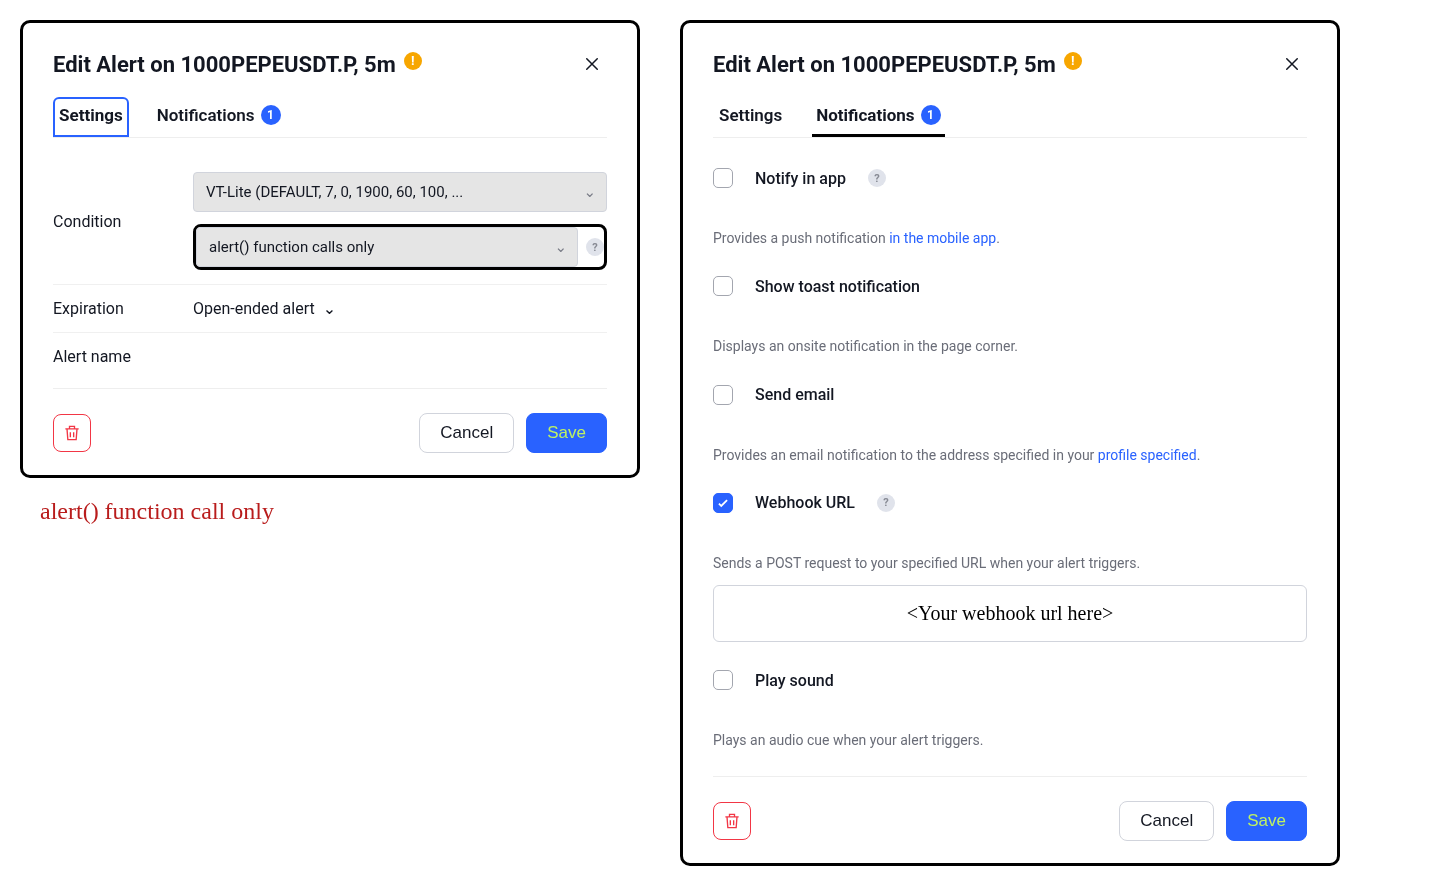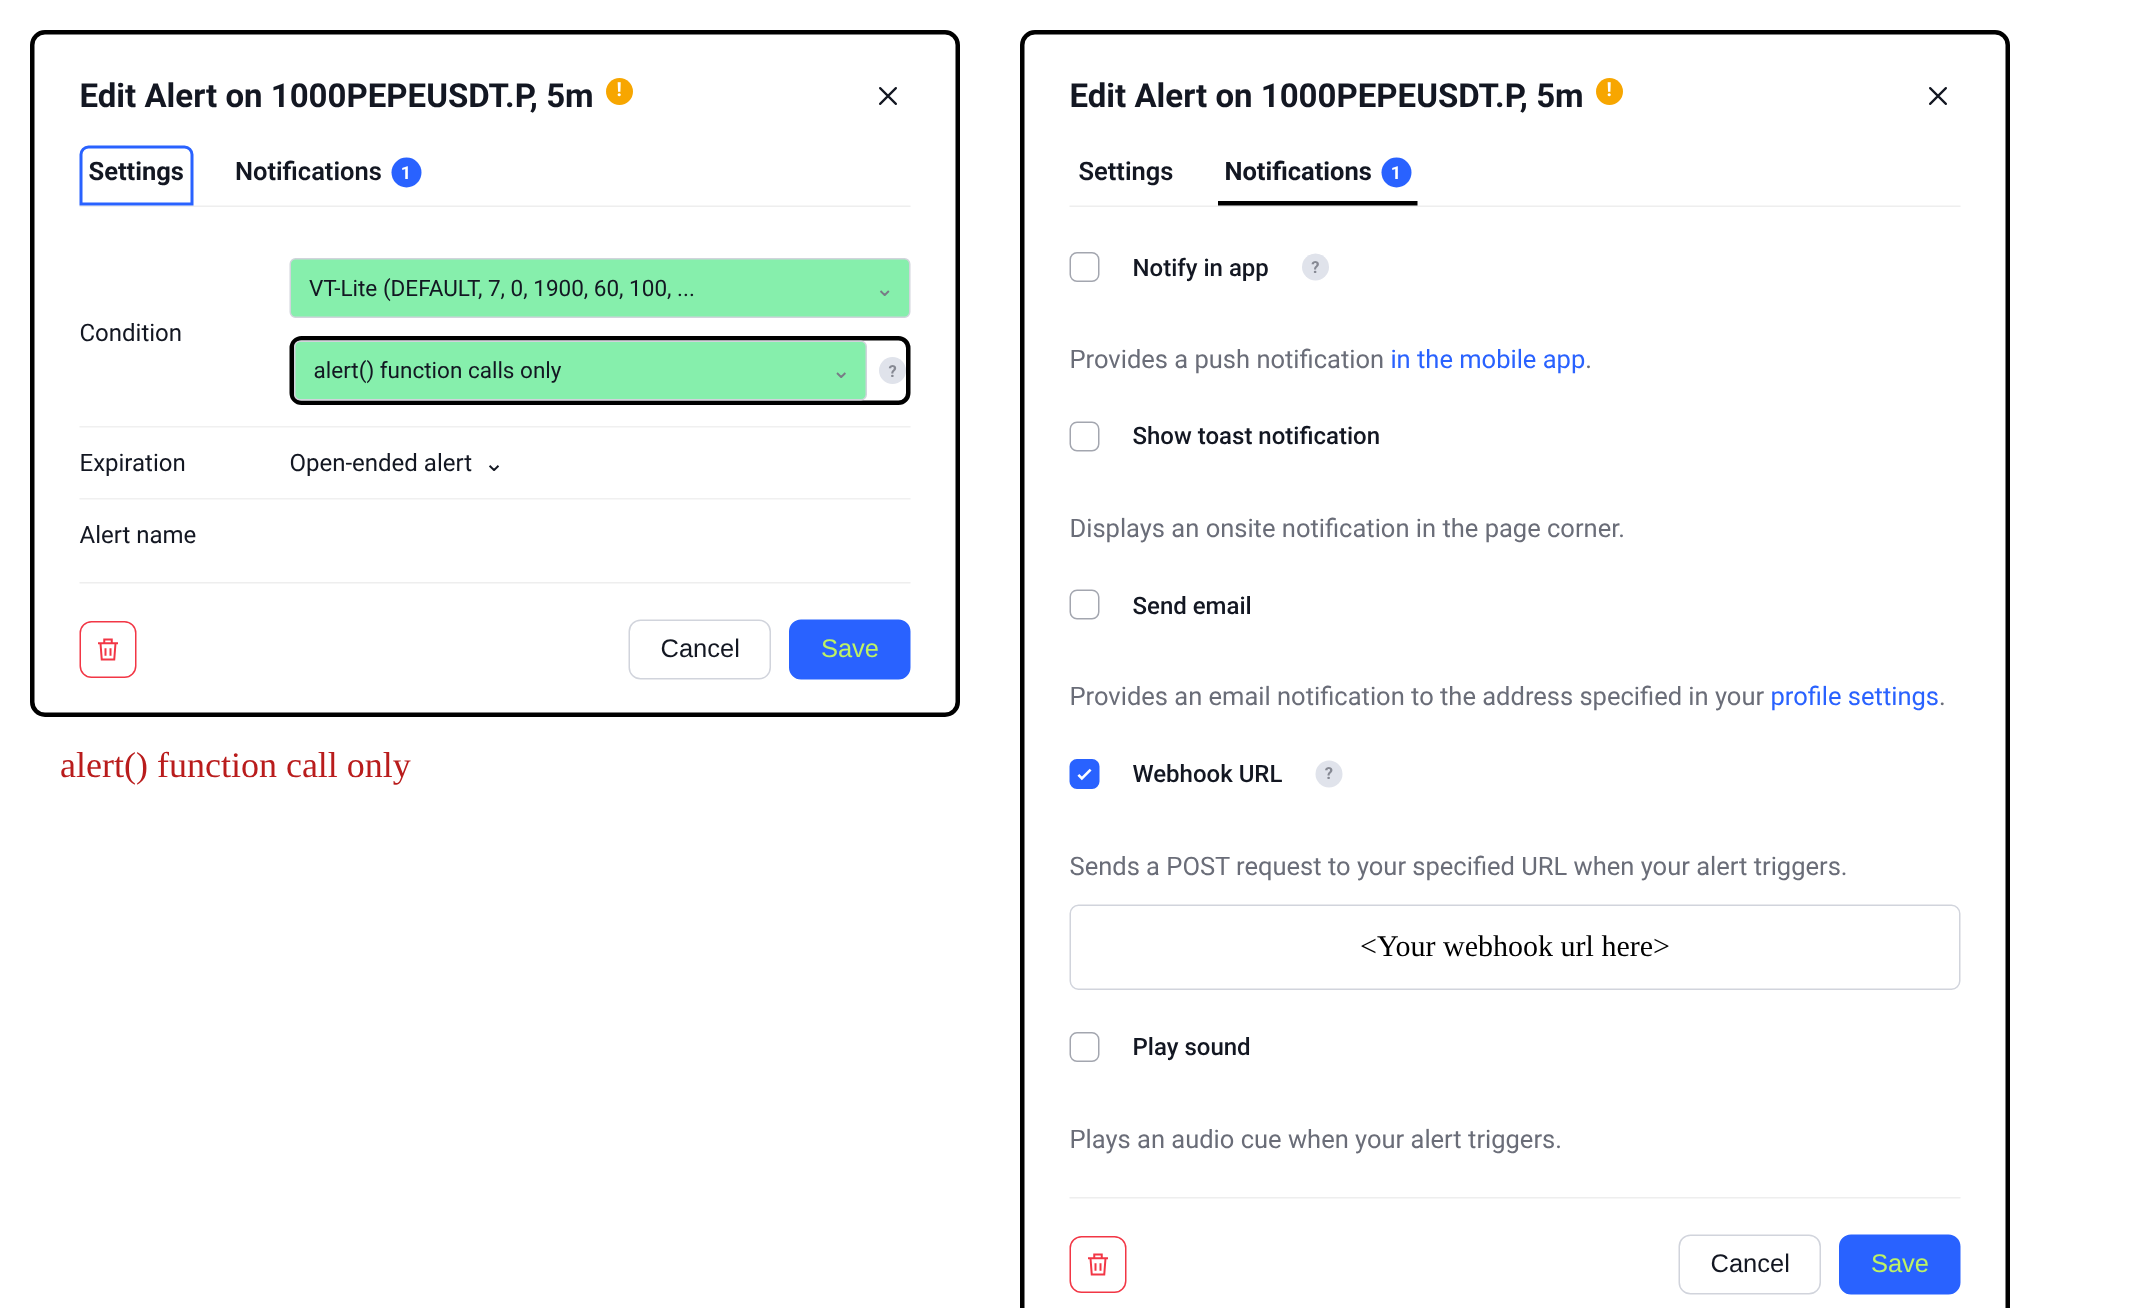--- a/index.html
+++ b/index.html
@@ -73,21 +73,21 @@
   }
   .form-row {
     display:flex; align-items:center; gap:20px;
     padding:14px 0; border-bottom:1px solid #f0f0f0;
   }
   .form-label { width:120px; font-size:16px; color:#131722; flex-shrink:0; }
   .form-inputs { flex:1; display:flex; flex-direction:column; gap:12px; }
   .select {
     border:1px solid #d1d4dc; border-radius:4px;
     padding:10px 34px 10px 12px;
-    font-size:15px; color:#131722; background:#86efac;
+    font-size:15px; color:#131722; background:#e5e5e5;
     position:relative; cursor:pointer;
   }
   .select .chev {
     position:absolute; right:10px; top:50%; transform:translateY(-50%);
     color:#787b86;
   }
   .callout { border:3px solid #000; border-radius:8px; padding:0; }
   .callout-inner { display:flex; align-items:center; gap:8px; }
   .callout-inner .select { flex:1; }
   .help-dot {
@@ -125,21 +125,21 @@
   .notif-group { padding:10px 0 18px 0; border-bottom:none; }
   .notif-head { display:flex; align-items:center; gap:22px; margin-bottom:6px; }
   .checkbox {
     width:20px; height:20px; border:1.5px solid #a3a6af;
     border-radius:5px; background:#fff; flex-shrink:0;
     display:flex; align-items:center; justify-content:center; cursor:pointer;
   }
   .checkbox.checked { background:#2962ff; border-color:#2962ff; }
   .checkbox.checked svg { width:14px; height:14px; stroke:#fff; stroke-width:3; fill:none; }
   .notif-label { font-size:16px; font-weight:500; color:#131722; }
-  .notif-desc { font-size:17px; color:#6a6d78; line-height:1.45; margin-left:0;margin-top:40px; }
+  .notif-desc { font-size:14px; color:#6a6d78; line-height:1.45; margin-left:0;margin-top:40px; }
   .notif-desc a { color:#2962ff; text-decoration:none; }
   .webhook-input {
     margin-top:12px; text-align:center;
     font-family: "Comic Sans MS", "Chalkboard", cursive;
     font-size:20px; color:#000; padding:16px 20px;
   }
   .handnote {
     font-family: "Comic Sans MS", "Chalkboard", cursive;
     font-size:24px; color:#b91c1c; margin:20px 0 0 20px;
   }
@@ -265,21 +265,21 @@
         </div>
         <div class="notif-desc">Displays an onsite notification in the page corner.</div>
       </div>
 
       <div class="notif-group">
         <div class="notif-head">
           <div class="checkbox"></div>
           <div class="notif-label">Send email</div>
         </div>
         <div class="notif-desc">
-          <span>Provides an email notification to the address specified in your </span><a>profile settings</a><span>.</span>
+          <span>Provides an email notification to the address specified in your </span><a>profile specified</a><span>.</span>
         </div>
       </div>
 
       <div class="notif-group">
         <div class="notif-head">
           <div class="checkbox checked">
             <svg viewBox="0 0 24 24">
                 <path d="M5 13l4 4L19 7"></path>
               </svg>
           </div>

